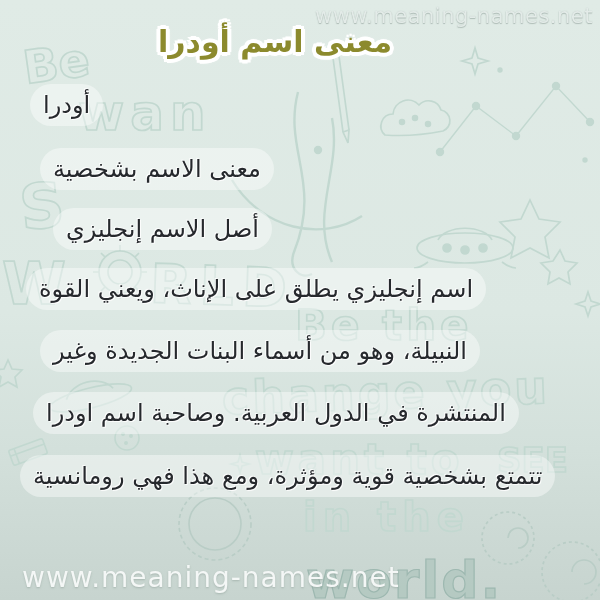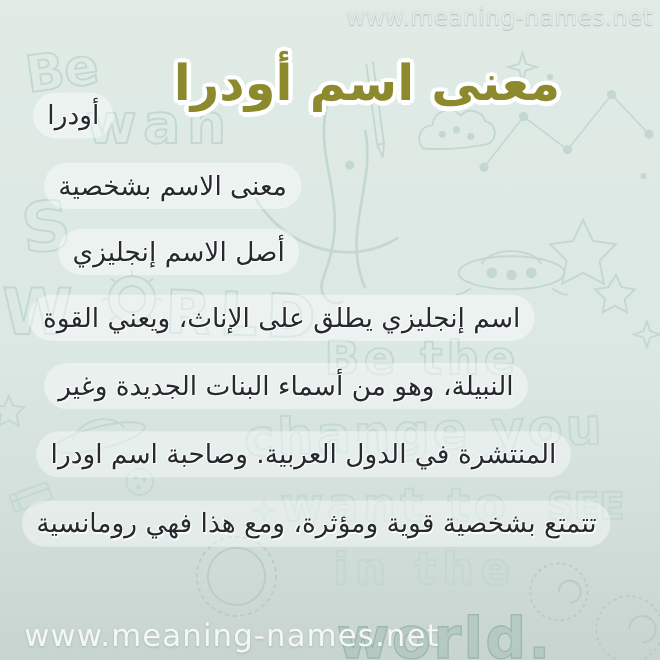--- a/index.html
+++ b/index.html
@@ -15,23 +15,23 @@
     font-family:"DejaVu Sans",sans-serif;
     fill:none;stroke:#c2d8d0;stroke-width:1.7;font-weight:bold;
   }
   .wm-top{
     position:absolute;top:4px;right:7px;
     font-size:21px;letter-spacing:.5px;
     color:#e3ebe8;text-shadow:0 1px 1px rgba(150,166,160,.65),0 0 1px rgba(150,166,160,.5);
     white-space:nowrap;
   }
   .title{
-    position:absolute;top:19px;left:158px;
+    position:absolute;top:4px;left:158px;
     direction:rtl;white-space:nowrap;
-    font-size:45px;font-weight:bold;color:#8c8a2d;
+    font-size:30px;font-weight:bold;color:#8c8a2d;
     text-shadow:
       -3px -3px 0 #fff, 3px -3px 0 #fff, -3px 3px 0 #fff, 3px 3px 0 #fff,
       -4px 0 0 #fff, 4px 0 0 #fff, 0 -4px 0 #fff, 0 4px 0 #fff, 0 0 6px #fff;
   }
   .line{
     position:absolute;direction:rtl;white-space:nowrap;
     font-size:24px;line-height:32px;color:#26292d;
     background:rgba(255,255,255,.42);
     border-radius:22px;padding:5px 13px;
     text-shadow:0 0 2px #fff,1px 1px 0 rgba(255,255,255,.85),-1px -1px 0 rgba(255,255,255,.85);

